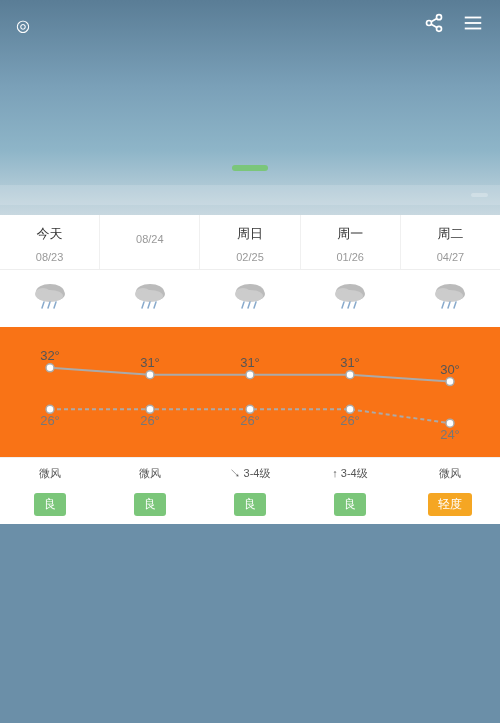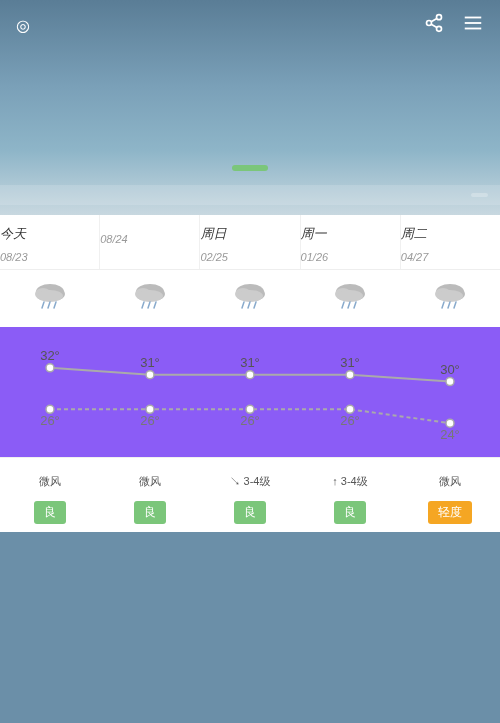--- a/index.html
+++ b/index.html
@@ -119,23 +119,23 @@
       background: white;
     }
 
     .days-header {
       display: flex;
       border-bottom: 1px solid #eee;
     }
 
     .day-col {
       flex: 1;
+      text-align: center;
       padding: 10px 0 6px;
       border-right: 1px solid #f0f0f0;
-      font-style: italic;
     }
 
     .day-col:last-child {
       border-right: none;
     }
 
     .day-name {
       font-size: 13px;
       color: #333;
       font-weight: 500;
@@ -154,36 +154,36 @@
     }
 
     .icon-cell {
       flex: 1;
       text-align: center;
       font-size: 26px;
     }
 
     
     .chart-area {
-      background: #8b5cf6;
+      background: #f97316;
       position: relative;
       height: 130px;
       text-align: right;
     }
 
     .chart-area svg {
       width: 100%;
       height: 130px;
     }
 
     .wind-row {
       display: flex;
       background: white;
       border-top: 1px solid #f0f0f0;
-      padding: 16px 0 6px;
+      padding: 8px 0 6px;
     }
 
     .wind-cell {
       flex: 1;
       text-align: center;
       font-size: 11px;
       color: #555;
     }
 
     .aqi-row-bottom {

